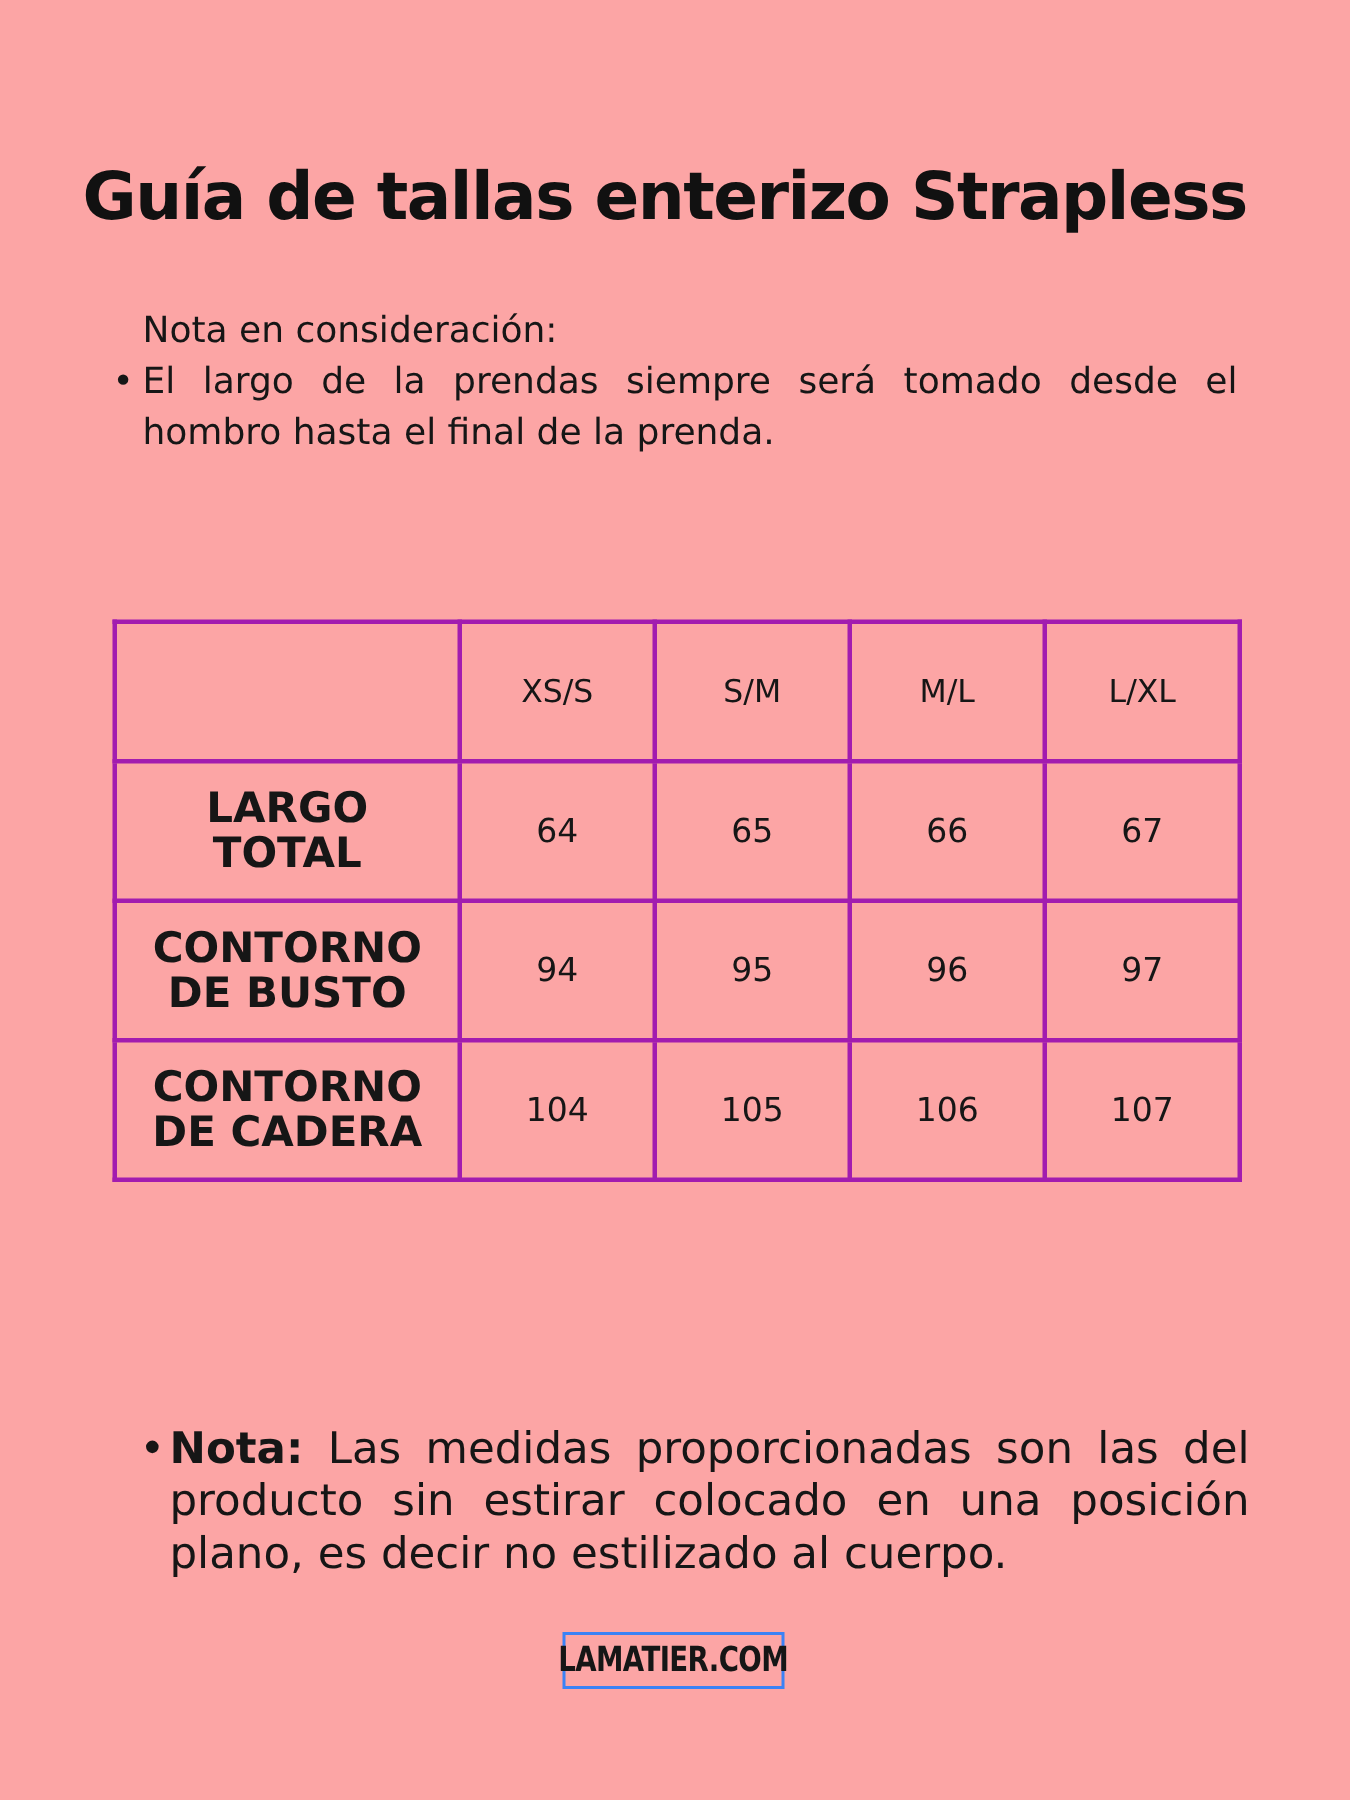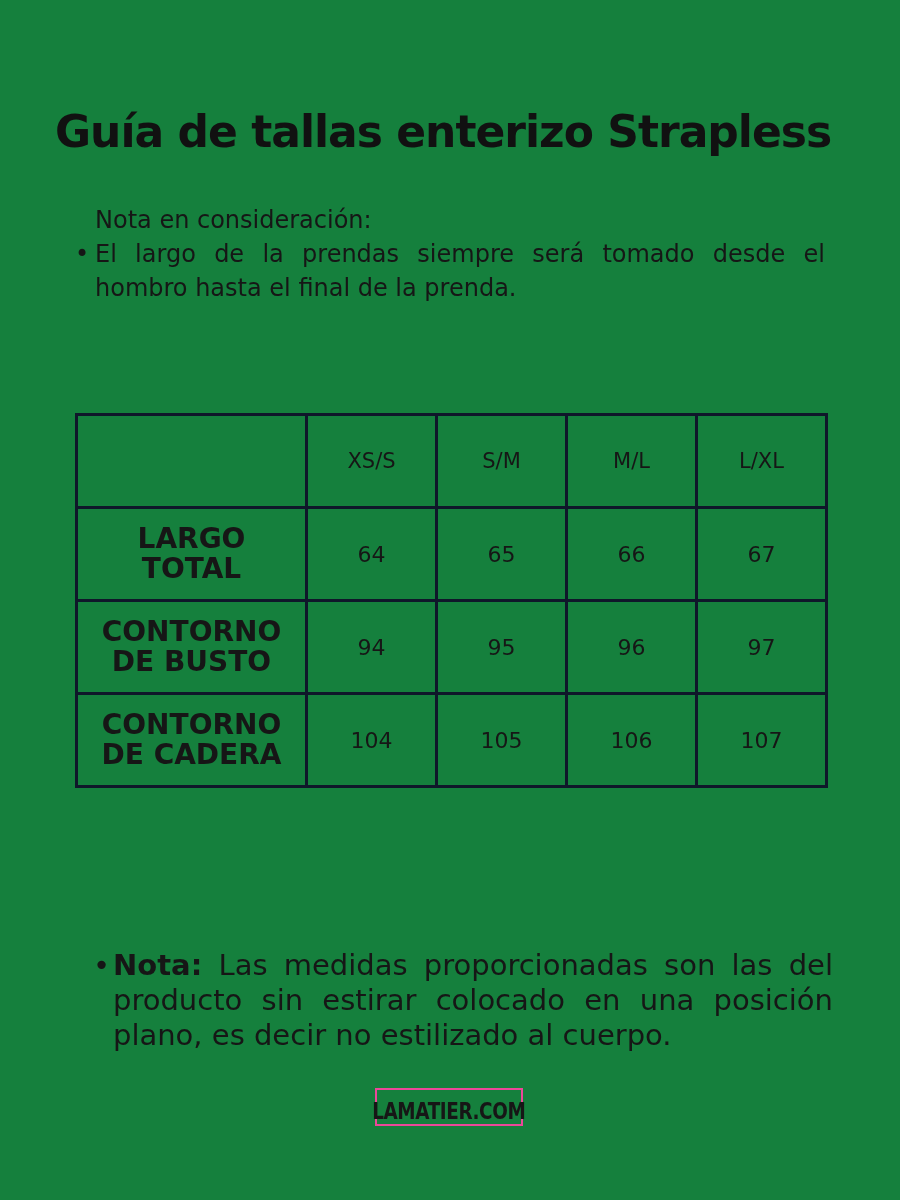--- a/index.html
+++ b/index.html
@@ -3,21 +3,21 @@
 <meta charset="utf-8">
 <style>
   html, body {
     margin: 0;
     padding: 0;
   }
   .page {
     position: relative;
     width: 900px;
     height: 1200px;
-    background: #15803d;
+    background: #fca5a5;
     color: #161616;
     font-family: "DejaVu Sans", "Liberation Sans", sans-serif;
     overflow: hidden;
   }
   .title {
     position: absolute;
     left: 55px;
     top: 106px;
     margin: 0;
     font-size: 44px;
@@ -57,21 +57,21 @@
     position: absolute;
     left: 75px;
     top: 413px;
     width: 752px;
     border-collapse: collapse;
     table-layout: fixed;
     font-size: 22px;
   }
   table.size-table th,
   table.size-table td {
-    border: 3px solid #0f172a;
+    border: 3px solid #a21caf;
     text-align: center;
     vertical-align: middle;
     height: 90px;
     padding: 0 14px;
   }
   table.size-table col.label-col { width: 230px; }
   table.size-table col.size-col  { width: 130px; }
   table.size-table th {
     font-weight: 400;
     font-size: 21px;
@@ -91,23 +91,23 @@
   }
   .note strong {
     font-weight: 800;
   }
   .brand-box {
     position: absolute;
     left: 375px;
     top: 1088px;
     width: 148px;
     height: 38px;
-    border: 2px solid #ec4899;
+    border: 2px solid #3b82f6;
     display: flex;
-    align-items: flex-end;
+    align-items: center;
     justify-content: center;
     box-sizing: border-box;
   }
   .brand-box span {
     font-size: 23px;
     font-weight: 800;
     letter-spacing: -0.5px;
     transform: scaleX(0.8);
     white-space: nowrap;
   }

